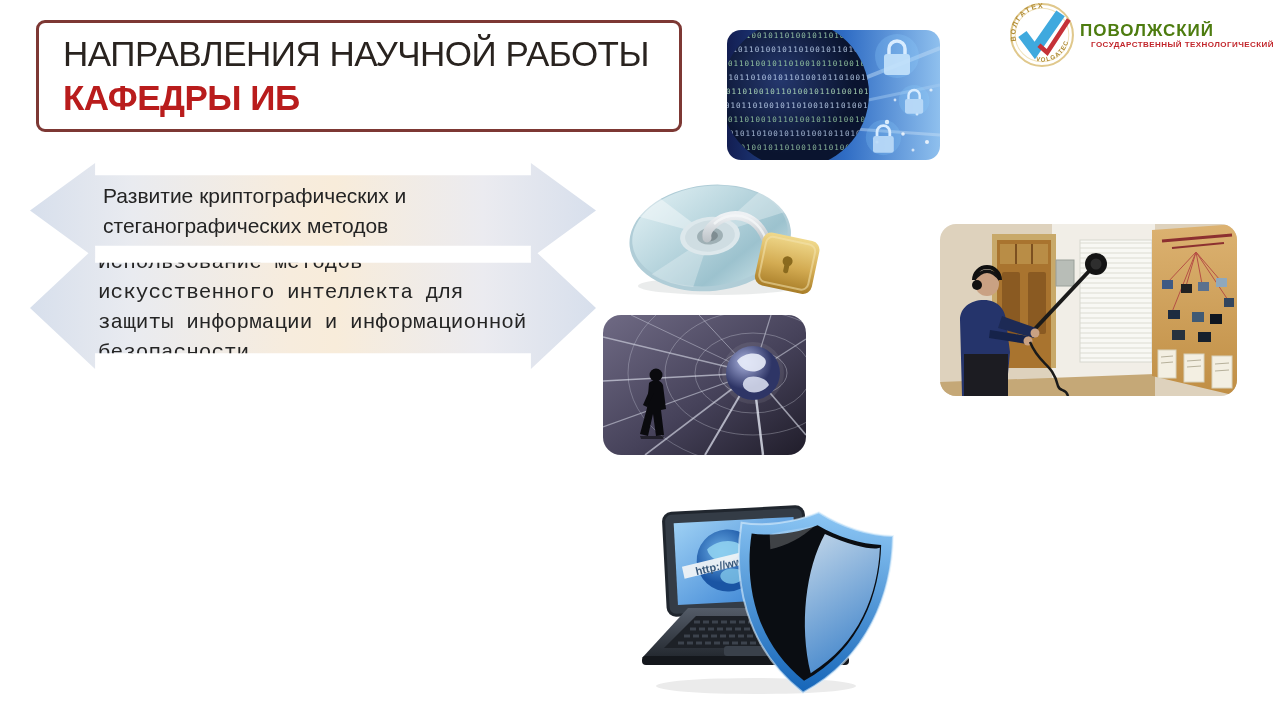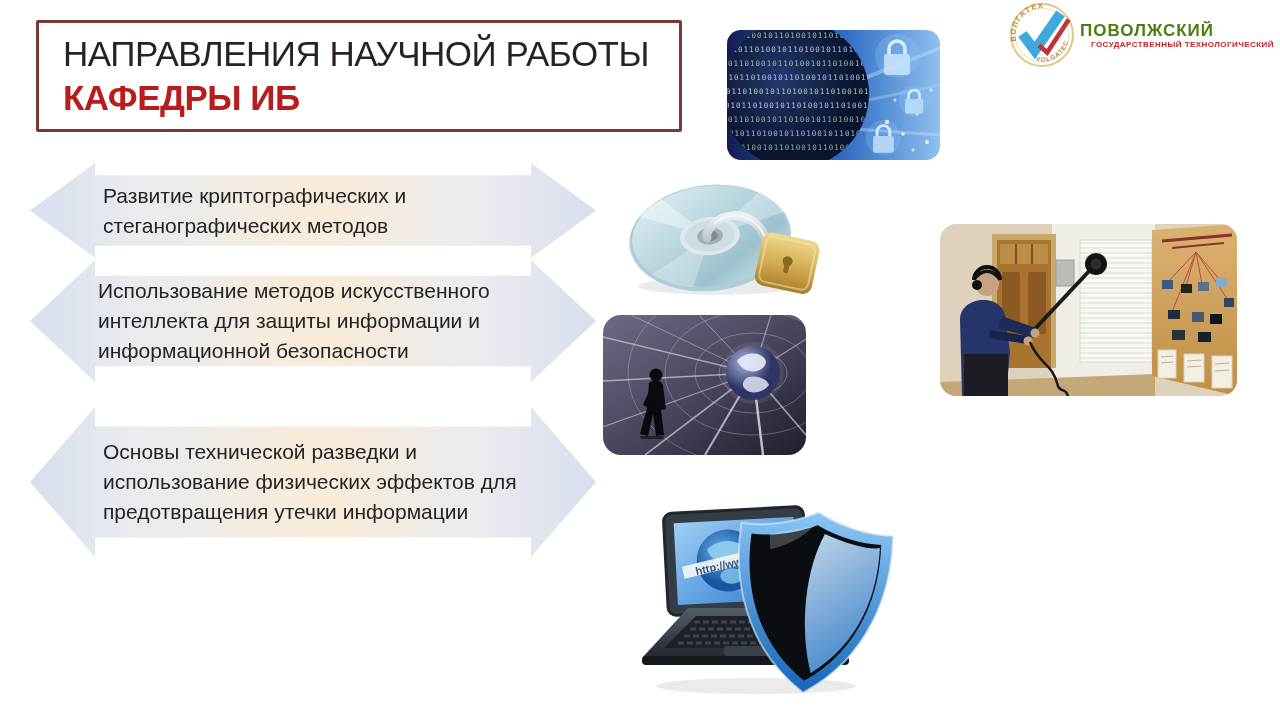--- a/index.html
+++ b/index.html
@@ -3,21 +3,21 @@
 <meta charset="utf-8">
 <style>
   html,body { margin:0; padding:0; background:#ffffff; }
   .slide {
     position:relative; width:1280px; height:720px; background:#ffffff;
     overflow:hidden; font-family:"Liberation Sans", sans-serif;
   }
   
   .title-box {
     position:absolute; left:36px; top:20px; width:646px; height:112px;
-    box-sizing:border-box; border:3px solid #7d3834; border-radius:2px;
+    box-sizing:border-box; border:3px solid #7d3834; border-radius:9px;
     background:#ffffff; padding:8px 0 0 24px;
   }
   .title-line1 { font-size:35px; color:#29231f; letter-spacing:-0.5px; line-height:1.32; white-space:nowrap; }
   .title-line2 { font-size:35px; font-weight:bold; color:#b91c1c; letter-spacing:-0.5px; line-height:1.2; }
   
   .logo { position:absolute; right:6px; top:2px; display:flex; align-items:center; gap:5px; }
   .logo-emblem { width:66px; height:66px; flex:0 0 auto; }
   .logo-text { line-height:1; padding-top:2px; }
   .logo-l1 { font-size:17px; font-weight:bold; color:#4d7c0f; letter-spacing:1px; }
   .logo-l2 { font-size:8px;  font-weight:bold; color:#c2262c; letter-spacing:0.45px; margin:2px 0 2px 11px; }
@@ -26,21 +26,21 @@
   .arrow {
     position:absolute; left:30px; width:566px;
     clip-path: polygon(0 50%, 11.5% 0, 11.5% 13%, 88.5% 13%, 88.5% 0,
                        100% 50%, 88.5% 100%, 88.5% 87%, 11.5% 87%, 11.5% 100%);
     background: linear-gradient(90deg,#d7dfec 0%,#e9ebf0 18%,#f7ecdd 46%,#f8ecda 54%,#ebebf0 80%,#d7dfec 100%);
     display:flex; align-items:center; justify-content:center; text-align:left;
     color:#242424; font-size:21px; line-height:1.42;
   }
   .arrow .lbl { display:block; }
   #arrow-1 { top:163px; height:95px; }
-  #arrow-2 { top:260px; height:122px; }
+  #arrow-2 { top:247px; height:122px;font-family:Liberation Mono, monospace; }
   #arrow-3 { top:407px; height:150px; }
   #arrow-4 { top:563px; height:103px; }
   #arrow-1 .lbl { max-width:420px; }
   #arrow-2 .lbl { max-width:430px; }
   #arrow-3 .lbl { max-width:420px; }
   #arrow-4 .lbl { max-width:450px; }
   
   .illus { position:absolute; }
   #img-binary  { left:727px; top:30px;  width:213px; height:130px; }
   #img-cdlock  { left:618px; top:168px; width:215px; height:135px; }
@@ -85,23 +85,20 @@
       <div class="logo-l1">ПОВОЛЖСКИЙ</div>
       <div class="logo-l2">ГОСУДАРСТВЕННЫЙ ТЕХНОЛОГИЧЕСКИЙ</div>
     </div>
   </div>
 
   <div class="arrow" id="arrow-1">
     <span class="lbl">Развитие криптографических  и стеганографических методов</span>
   </div>
   <div class="arrow" id="arrow-2">
     <span class="lbl">Использование методов искусственного интеллекта для защиты информации и информационной безопасности</span>
-  </div>
-  <div class="arrow" id="arrow-3">
-    <span class="lbl">Основы технической разведки и использование физических эффектов для предотвращения утечки информации</span>
   </div>
 
   <div class="illus" id="img-binary">
     <svg viewBox="0 0 213 130">
       <defs>
         <clipPath id="clipB">
             <rect width="213" height="130" rx="14"></rect>
           </clipPath>
         <linearGradient id="bgB" x1="0" y1="0" x2="1" y2="0">
           <stop offset="0" stop-color="#131e52"></stop>

